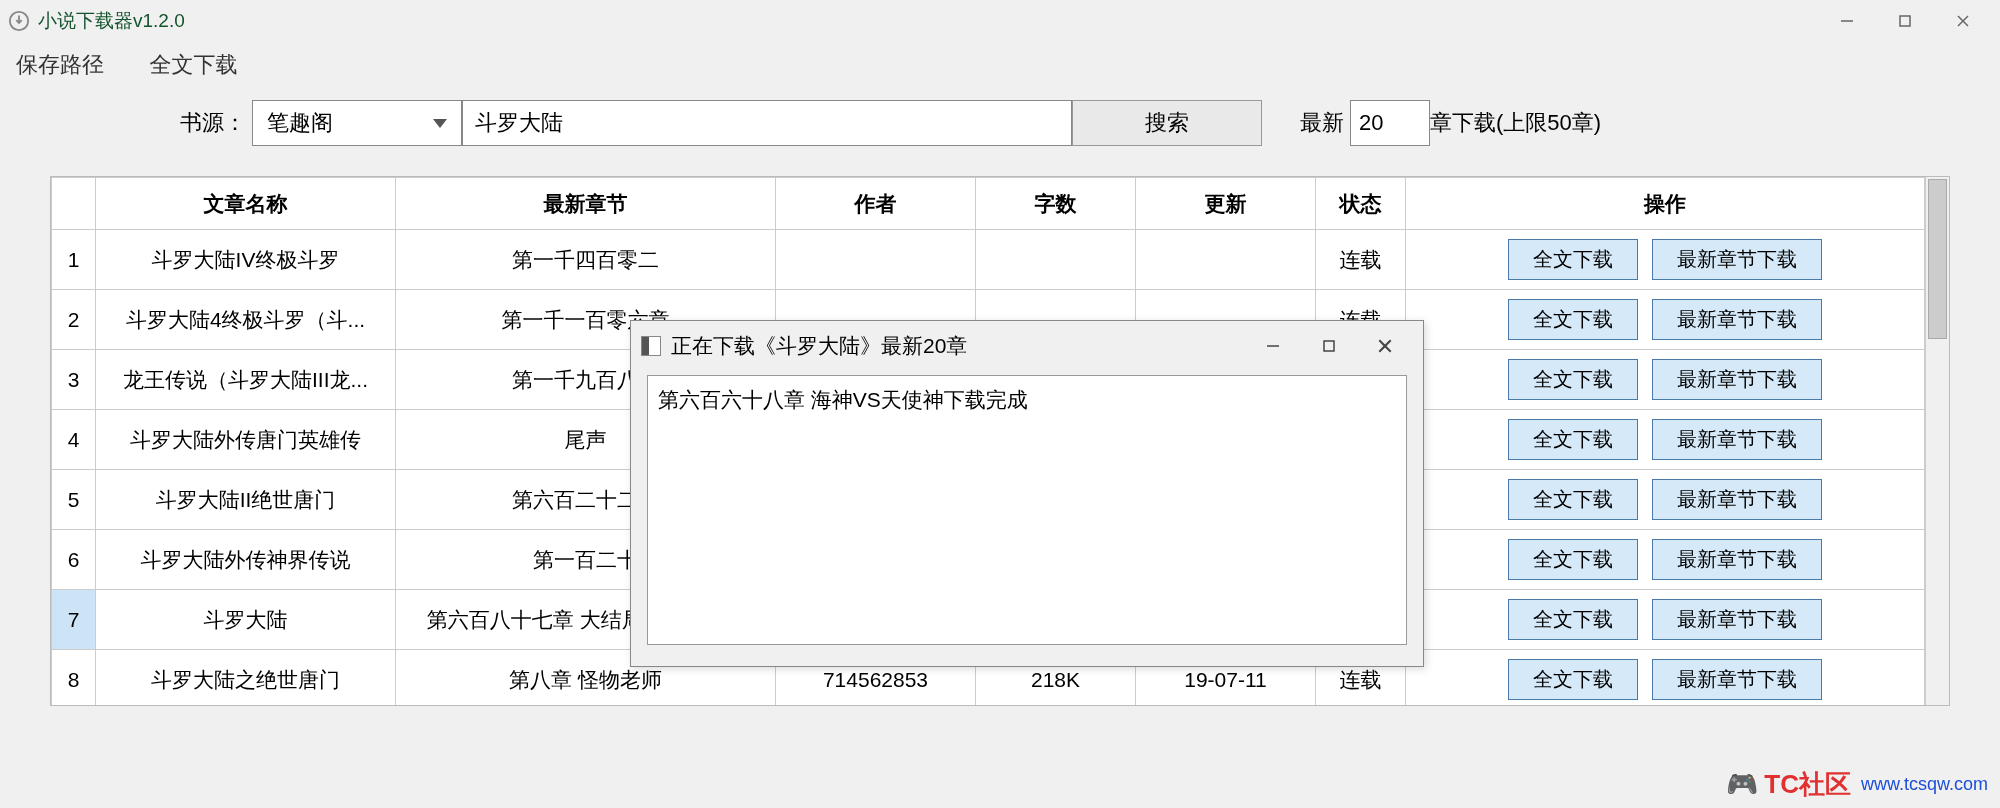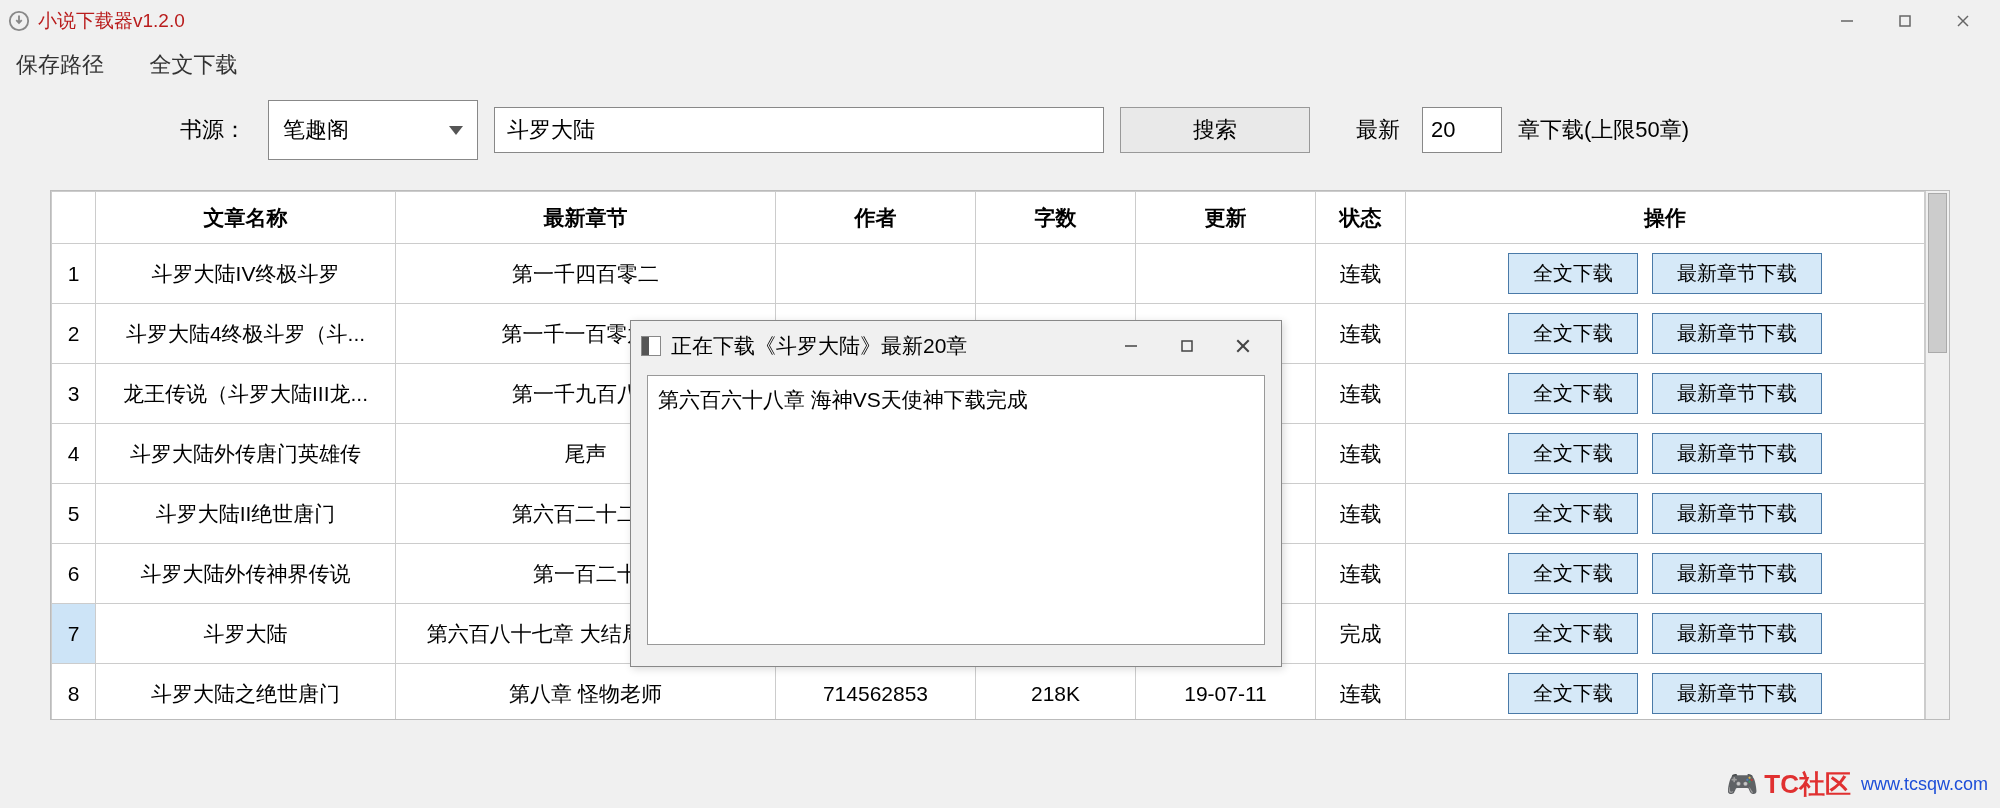--- a/index.html
+++ b/index.html
@@ -1,27 +1,27 @@
 <!DOCTYPE html>
 <html><head>
 <meta charset="utf-8">
 <style>
 * { box-sizing: border-box; margin: 0; padding: 0; }
 body { font-family: "Microsoft YaHei", "SimSun", sans-serif; font-size: 20px; background: #f0f0f0; width: 2000px; height: 808px; overflow: hidden; position: relative; }
 .titlebar { height: 42px; background: #f0f0f0; display: flex; align-items: center; padding: 0 8px; }
 .titlebar .app-icon { width: 22px; height: 22px; margin-right: 8px; }
-.titlebar .title { color: #b91c1c; font-size: 19px; flex: 1; }
+.titlebar .title { color: #14532d; font-size: 19px; flex: 1; }
 .win-controls { display: flex; gap: 0; }
 .win-btn { width: 58px; height: 42px; display: flex; align-items: center; justify-content: center; color: #666; }
 .win-btn svg { width: 14px; height: 14px; }
 .menubar { padding: 8px 16px 20px 16px; }
 .menubar span { margin-right: 40px; color: #333; font-size: 22px; }
-.searchbar { display: flex; align-items: center; padding: 0 50px 30px 180px; gap: 16px; }
+.searchbar { display: flex; align-items: center; padding: 0 50px 30px 180px; }
 .searchbar .label { font-size: 22px; margin-right: 6px; }
-.source-select { width: 210px; height: 60px; border: 1px solid #888; background: #fff; display: flex; align-items: center; justify-content: space-between; padding: 16px 14px; font-size: 22px; }
+.source-select { width: 210px; height: 46px; border: 1px solid #888; background: #fff; display: flex; align-items: center; justify-content: space-between; padding: 16px 14px; font-size: 22px; }
 .source-select .arrow { width: 0; height: 0; border-left: 7px solid transparent; border-right: 7px solid transparent; border-top: 9px solid #555; }
 .search-input { width: 610px; height: 46px; border: 1px solid #888; background: #fff; padding: 0 12px; font-size: 22px; font-family: inherit; }
 .search-btn { width: 190px; height: 46px; border: 1px solid #999; background: #e9e9e9; font-size: 22px; font-family: Liberation Sans, sans-serif; cursor: pointer; }
 .latest-input { width: 80px; height: 46px; border: 1px solid #888; background: #fff; padding: 0 8px; font-size: 22px; font-family: inherit; }
 .table-wrap { margin: 0 50px; border: 1px solid #bbb; background: #fff; position: relative; height: 530px; overflow: hidden; }
 .table-scroll { display: flex; height: 100%; }
 .table-main { flex: 1; overflow: hidden; }
 table { width: 100%; border-collapse: collapse; }
 th, td { border: 1px solid #ccc; padding: 0; height: 60px; text-align: center; font-size: 21px; font-weight: normal; vertical-align: middle; white-space: nowrap; overflow: hidden; text-overflow: ellipsis; }
 th { height: 52px; font-weight: bold; }
@@ -31,21 +31,21 @@
 .col-author { width: 200px; }
 .col-words { width: 160px; }
 .col-update { width: 180px; }
 .col-status { width: 90px; }
 .col-actions { width: auto; }
 .actions-cell { display: flex; gap: 14px; justify-content: center; padding: 0 14px; }
 .action-btn { background: #d6e9f8; border: 1px solid #4a7aa8; padding: 6px 24px; font-size: 20px; font-family: inherit; cursor: pointer; }
 .row-sel .col-idx-cell { background: #cde4f7; }
 .scrollbar { width: 24px; background: #f0f0f0; border-left: 1px solid #ccc; position: relative; }
 .scrollbar-thumb { position: absolute; top: 2px; left: 2px; right: 2px; height: 160px; background: #ccc; border: 1px solid #aaa; }
-.dialog { position: absolute; left: 630px; top: 320px; width: 652px; background: #f0f0f0; border: 1px solid #888; box-shadow: 2px 2px 8px rgba(0,0,0,0.15); z-index: 10; }
+.dialog { position: absolute; left: 630px; top: 320px; width: 794px; background: #f0f0f0; border: 1px solid #888; box-shadow: 2px 2px 8px rgba(0,0,0,0.15); z-index: 10; }
 .dialog-titlebar { height: 50px; display: flex; align-items: center; padding: 0 10px; }
 .dialog-icon { width: 20px; height: 20px; border: 1px solid #888; margin-right: 10px; display: inline-block; background: linear-gradient(to right, #555 40%, #fff 40%); }
 .dialog-title { flex: 1; font-size: 21px; }
 .dialog-controls { display: flex; }
 .dialog-ctrl { width: 56px; height: 50px; display: flex; align-items: center; justify-content: center; color: #444; font-size: 18px; }
 .dialog-body { padding: 4px 16px 16px 16px; }
 .dialog-textarea { width: 100%; height: 270px; border: 1px solid #999; background: #fff; padding: 10px; font-size: 21px; font-family: inherit; resize: none; }
 .watermark { position: absolute; right: 12px; bottom: 6px; font-size: 26px; font-weight: bold; color: #e03030; display: flex; align-items: center; gap: 6px; }
 .watermark .wm-icon { filter: grayscale(0.4); }
 .watermark .wm-url { font-size: 18px; color: #1d4ed8; font-weight: normal; margin-left: 4px; }
@@ -87,21 +87,21 @@
 </div>
 
 <div class="searchbar">
   <span class="label">书源：</span>
   <div class="source-select">
     <span>笔趣阁</span>
     <span class="arrow"></span>
   </div>
   <input class="search-input" value="斗罗大陆" style="">
   <button class="search-btn">搜索</button>
-  <span class="label" style="margin-left:30px;">最新</span>
+  <span class="label" style="margin-left:38px;">最新</span>
   <input class="latest-input" value="20" style="">
   <span class="label">章下载(上限50章)</span>
 </div>
 
 <div class="table-wrap">
   <div class="table-scroll">
     <div class="table-main">
       <table>
         <thead>
           <tr>

